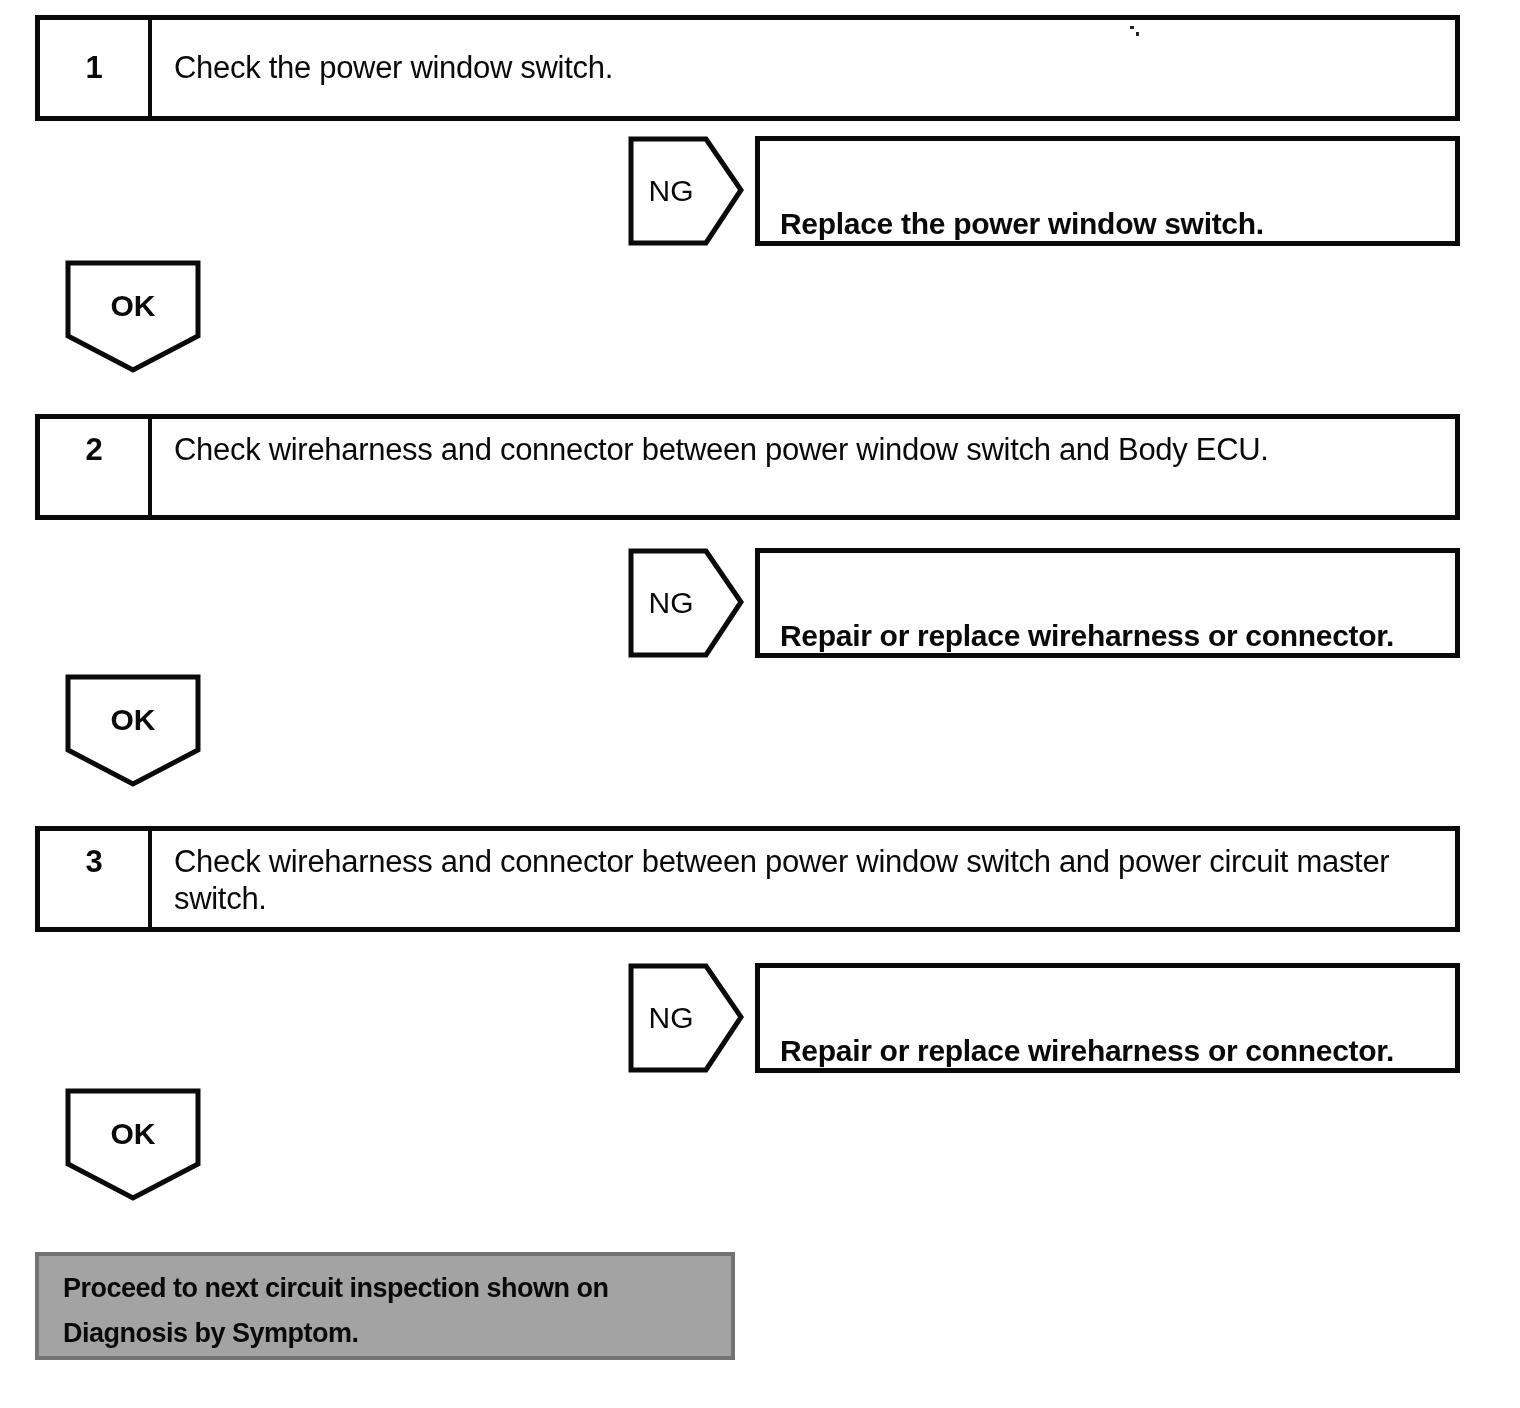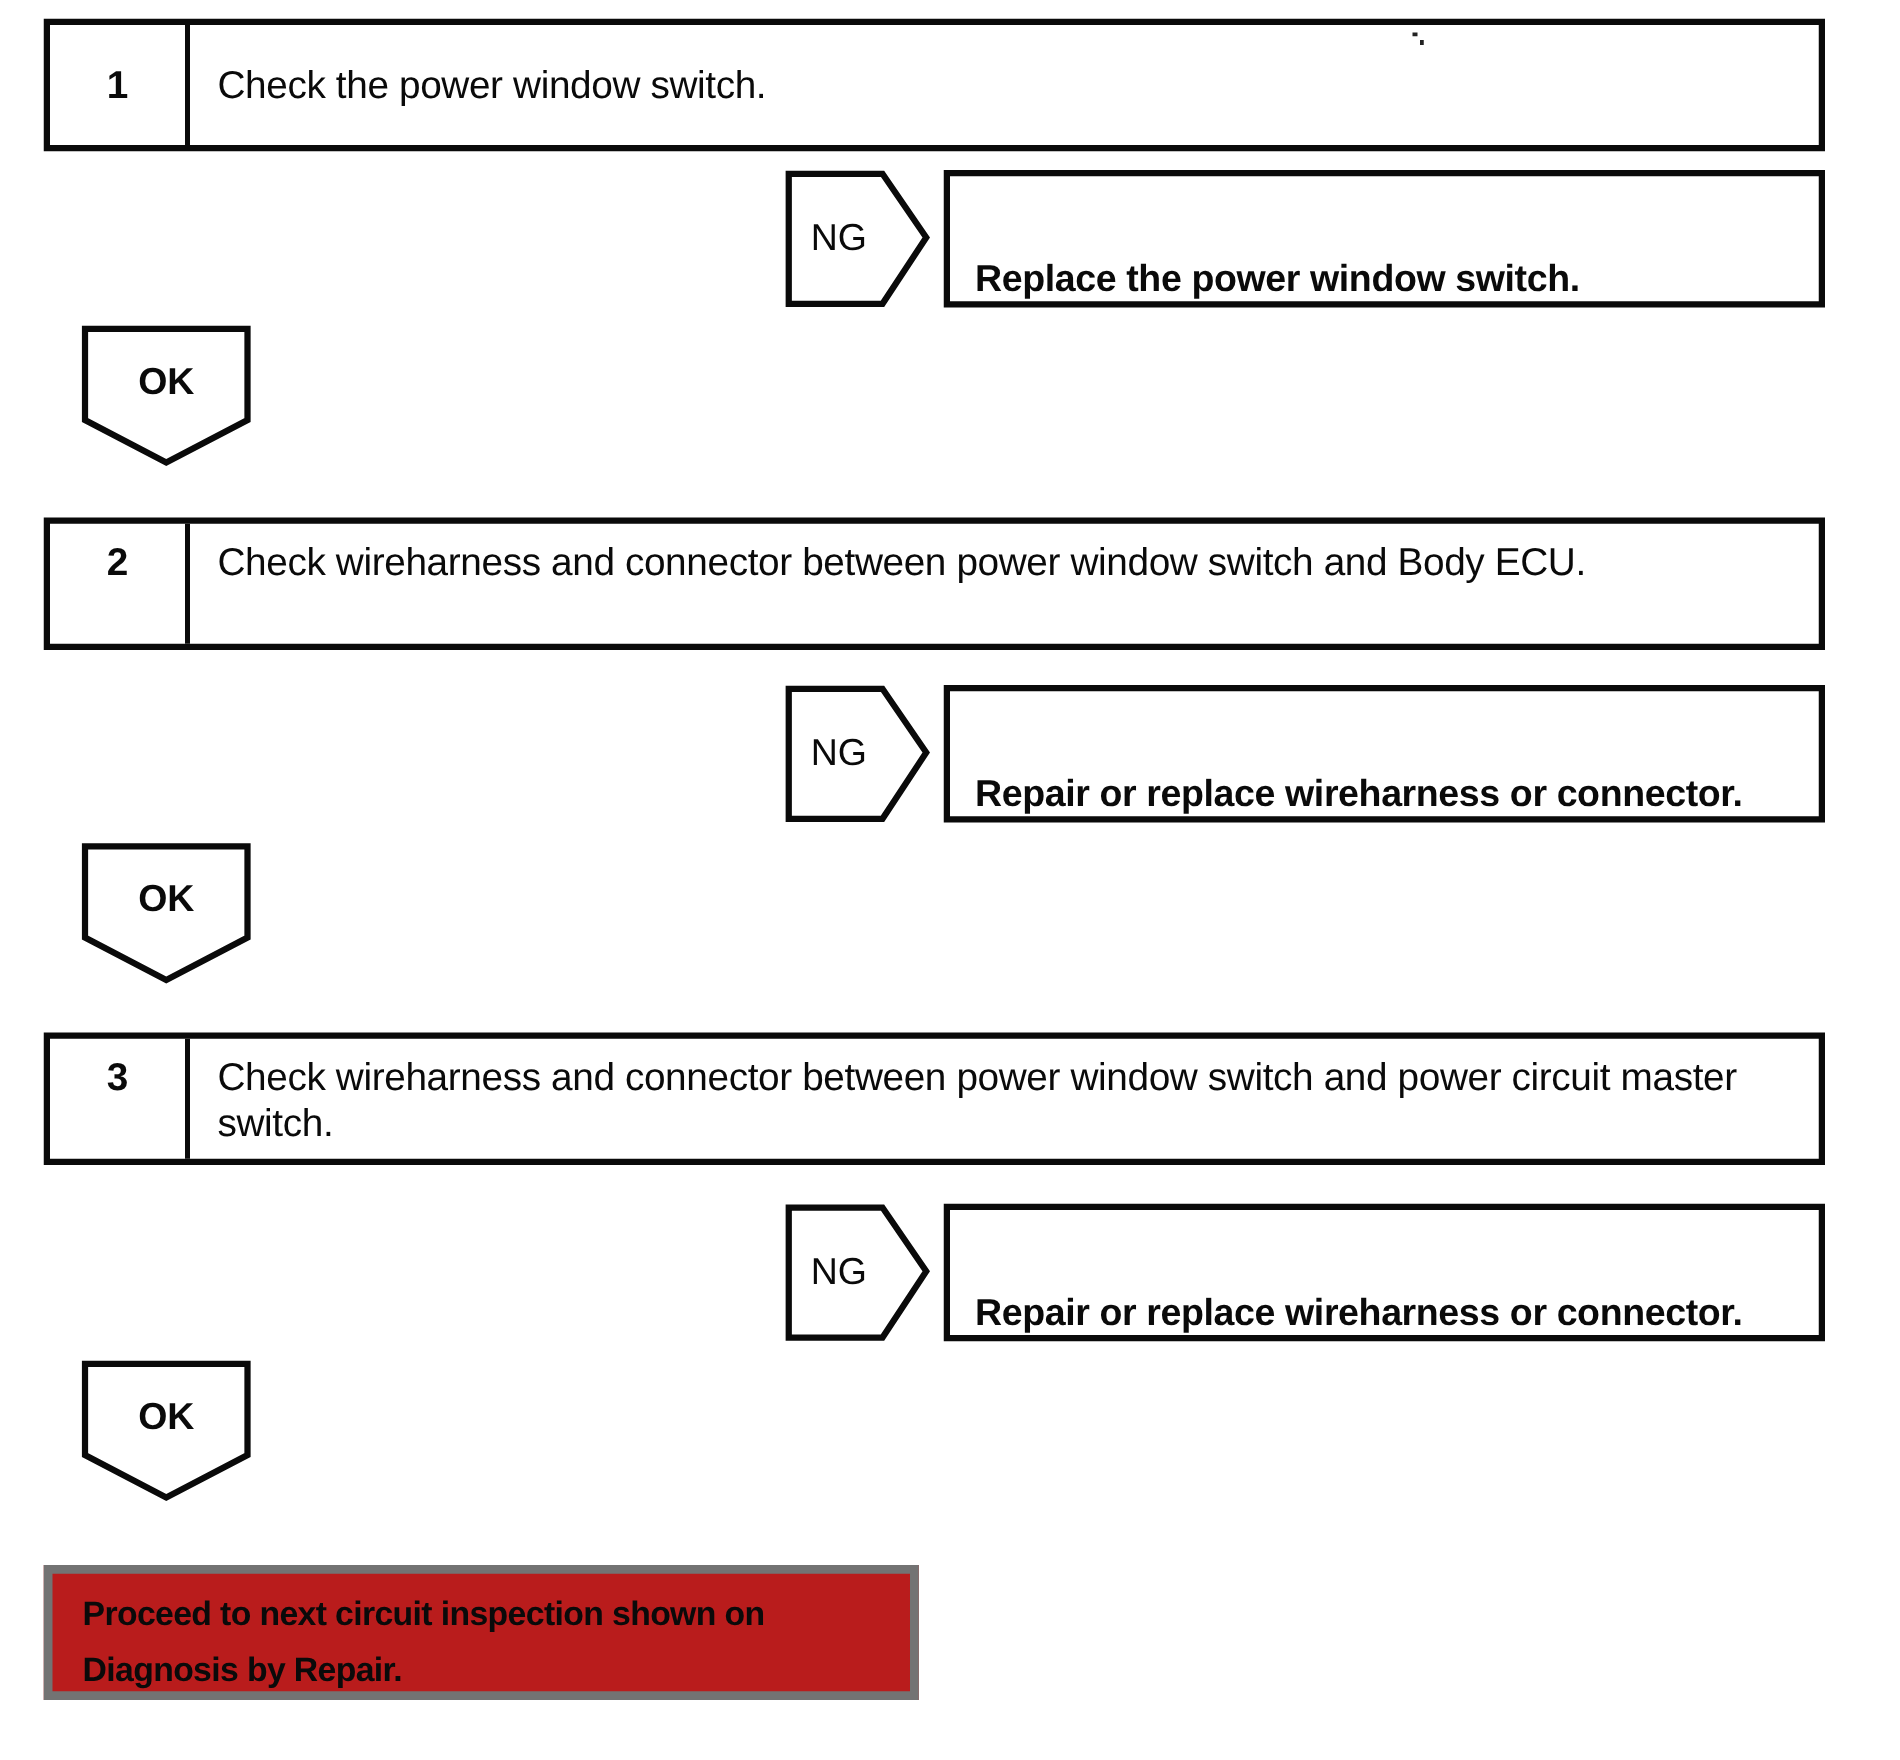--- a/index.html
+++ b/index.html
@@ -112,28 +112,28 @@
     font-size: 30px;
   }
 
   
   .final-box {
     position: absolute;
     left: 35px;
     top: 1252px;
     width: 700px;
     height: 108px;
-    border: 7px solid #737373;
+    border: 4px solid #737373;
     box-sizing: border-box;
     padding: 10px 16px 0 24px;
     font-weight: bold;
     font-size: 27px;
     letter-spacing: -0.5px;
     line-height: 45px;
-    background: #b91c1c;
+    background: #a3a3a3;
   }
   .final-box div { white-space: nowrap; }
 
   
   .speck {
     position: absolute;
     background: #222;
   }
 </style>
 </head>
@@ -214,19 +214,19 @@
 
   <div class="ok-tag" style="top:1088px">
     <svg width="136" height="114" viewBox="0 0 136 114">
       <polygon points="3,3 133,3 133,76 68,110 3,76" fill="#ffffff" stroke="#0a0a0a" stroke-width="5"></polygon>
     </svg>
     <span class="ok-label">OK</span>
   </div>
 
   <div class="final-box">
     <div>Proceed to next circuit inspection shown on</div>
-    <div>Diagnosis by Repair.</div>
+    <div>Diagnosis by Symptom.</div>
   </div>
 
   <div class="speck" style="left:1130px;top:26px;width:4px;height:3px"></div>
   <div class="speck" style="left:1136px;top:32px;width:3px;height:4px"></div>
 
 </div>
 
 </body></html>

